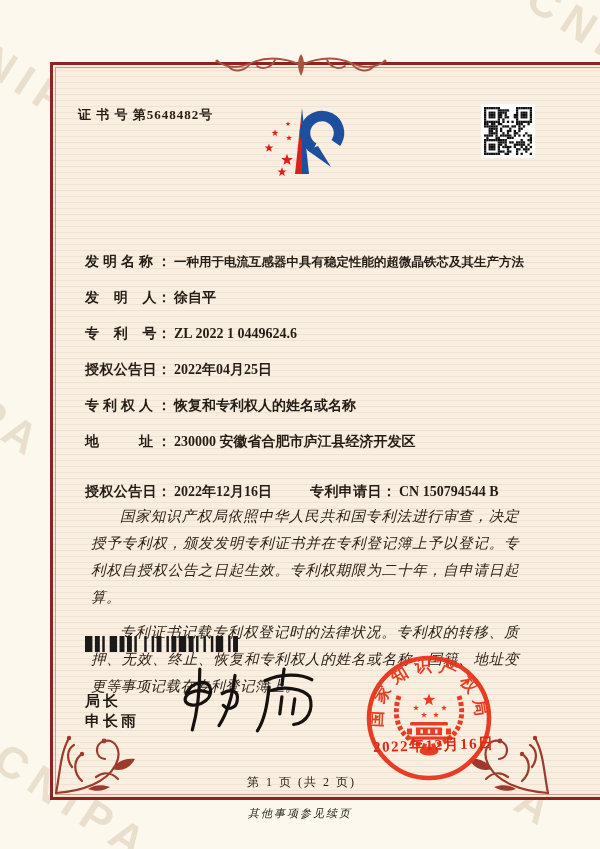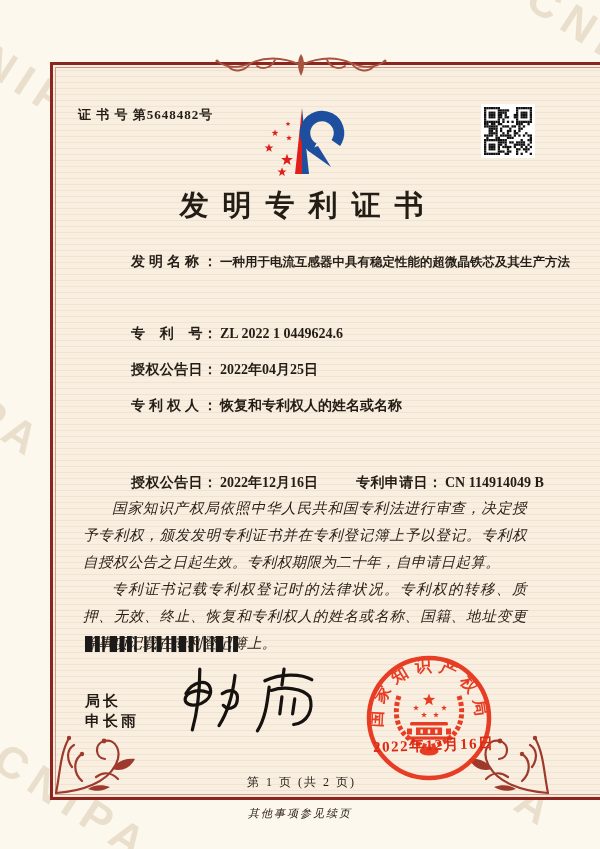--- a/index.html
+++ b/index.html
@@ -31,31 +31,31 @@
   .fr{position:absolute;} 
   
   .cert-no{left:25px;top:41px;font-size:13px;letter-spacing:1px;font-weight:600;}
   .title{
     left:0;top:121px;width:497px;text-align:center;
     font-size:29px;font-weight:700;letter-spacing:14px;text-indent:14px;
   }
   .qr-wrap{left:428px;top:39px;width:54px;height:54px;background:#fff;padding:0;}
   .qr-wrap svg{margin:3px;display:block;}
   
-  .frow{left:32px;font-size:14px;font-weight:600;white-space:nowrap;margin-left:46px;}
+  .frow{left:32px;font-size:14px;font-weight:600;white-space:nowrap;}
   .flabel{display:inline-block;width:86px;text-align:justify;text-align-last:justify;}
   .fvalue{margin-left:3px;}
   .fvalue.small{font-size:12.5px;}
   .fpair2{position:absolute;left:225px;top:0;}
   
   .law{
     left:30px;top:430px;width:444px;font-size:14.5px;line-height:27px;
     font-style:italic;letter-spacing:0.4px;color:#2c2118;text-align:justify;
   }
-  .law p{margin:0;text-indent:2em;}
+  .law p{margin:8px;text-indent:2em;}
   
   .barcode{left:32px;top:571px;}
   .signer-title{left:32px;top:616px;font-size:15px;font-weight:700;letter-spacing:3px;font-family:"Liberation Sans","DejaVu Sans",sans-serif;margin-top:11px;}
   .signer-name{left:32px;top:647px;font-size:15px;font-weight:700;letter-spacing:3px;font-family:"Liberation Sans","DejaVu Sans",sans-serif;}
   .signature{left:118px;top:596px;}
   .seal{left:306px;top:583px;z-index:5;opacity:0.95;}
   .seal-date{
     left:320px;top:671px;z-index:6;color:#d92b12;font-size:15px;font-weight:700;
     letter-spacing:1.5px;transform:rotate(-2deg);white-space:nowrap;
   }
@@ -349,38 +349,43 @@
         <rect x="11.428571428571427" y="45.71428571428571" width="2.2857142857142856" height="2.2857142857142856" fill="#111"></rect>
         <rect x="13.714285714285714" y="45.71428571428571" width="2.2857142857142856" height="2.2857142857142856" fill="#111"></rect>
         <rect x="20.57142857142857" y="45.71428571428571" width="2.2857142857142856" height="2.2857142857142856" fill="#111"></rect>
         <rect x="22.857142857142854" y="45.71428571428571" width="2.2857142857142856" height="2.2857142857142856" fill="#111"></rect>
         <rect x="32" y="45.71428571428571" width="2.2857142857142856" height="2.2857142857142856" fill="#111"></rect>
         <rect x="36.57142857142857" y="45.71428571428571" width="2.2857142857142856" height="2.2857142857142856" fill="#111"></rect>
         <rect x="45.71428571428571" y="45.71428571428571" width="2.2857142857142856" height="2.2857142857142856" fill="#111"></rect>
       </svg>
   </div>
 
-  <div class="fr title">发明专利证书</div>
 
   <div class="fr frow" style="top:188px">
     <span class="flabel">发明名称：</span><span class="fvalue small">一种用于电流互感器中具有稳定性能的超微晶铁芯及其生产方法</span>
   </div>
+  <div class="fr frow" style="top:224px">
+    <span class="flabel">发　明　人：</span><span class="fvalue">徐自平</span>
+  </div>
   <div class="fr frow" style="top:260px">
     <span class="flabel">专　利　号：</span><span class="fvalue">ZL 2022 1 0449624.6</span>
   </div>
   <div class="fr frow" style="top:296px">
     <span class="flabel">授权公告日：</span><span class="fvalue">2022年04月25日</span>
   </div>
   <div class="fr frow" style="top:332px">
     <span class="flabel">专利权人：</span><span class="fvalue">恢复和专利权人的姓名或名称</span>
   </div>
-  <div class="fr frow" style="top:409px">
+  <div class="fr frow" style="top:368px">
+    <span class="flabel">地　　址：</span><span class="fvalue">230000 安徽省合肥市庐江县经济开发区</span>
+  </div>
+  <div class="fr frow" style="top:418px">
     <span class="flabel">授权公告日：</span><span class="fvalue">2022年12月16日</span>
     <span class="fpair2">
-      <span class="flabel">专利申请日：</span><span class="fvalue">CN 114914049 B</span>
+      <span class="flabel">专利申请日：</span><span class="fvalue">CN 150794544 B</span>
     </span>
   </div>
 
   <div class="fr law">
     <p>国家知识产权局依照中华人民共和国专利法进行审查，决定授予专利权，颁发发明专利证书并在专利登记簿上予以登记。专利权自授权公告之日起生效。专利权期限为二十年，自申请日起算。</p>
     <p>专利证书记载专利权登记时的法律状况。专利权的转移、质押、无效、终止、恢复和专利权人的姓名或名称、国籍、地址变更等事项记载在专利登记簿上。</p>
   </div>
 
   <svg id="barcode" class="fr barcode" width="153" height="16" viewBox="0 0 153 16">
       <rect x="0" y="0" width="7.403225806451613" height="16" fill="#1c1a18"></rect>

